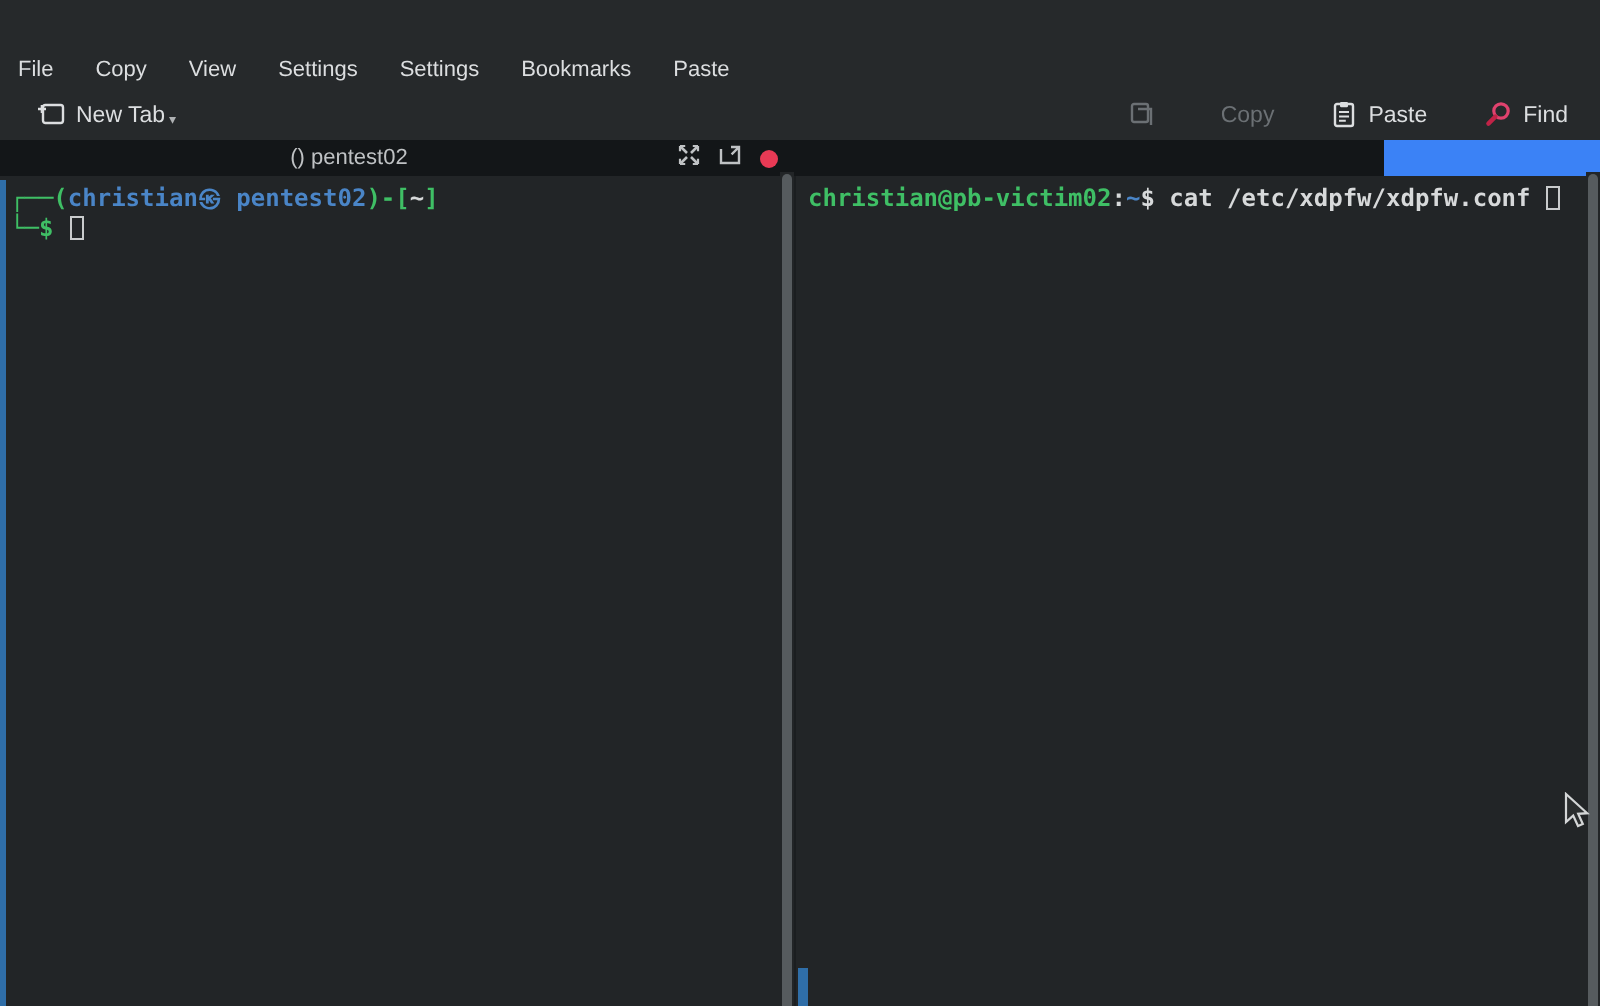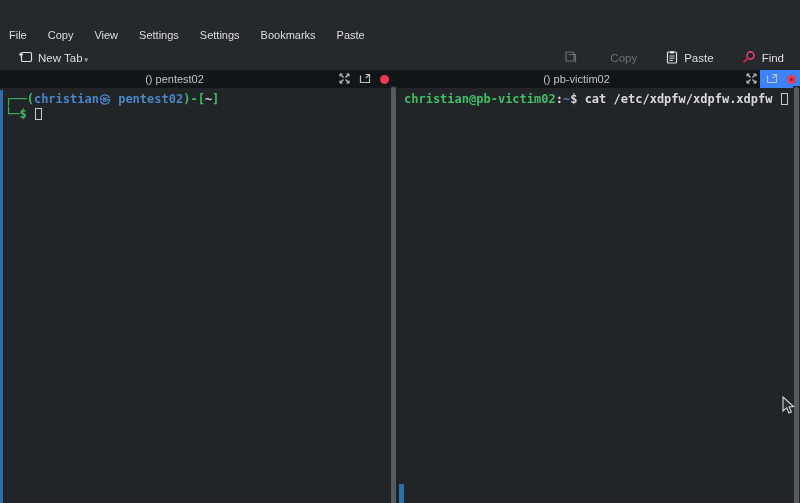--- a/index.html
+++ b/index.html
@@ -18,21 +18,21 @@
     display:flex; align-items:center; background:#26292b; color:#dcdee0; font-size:11.5px; }
   .tbtn { display:flex; align-items:flex-end; gap:5px; padding:3px 6px; border-radius:3px; }
   .tbtn svg { display:block; }
   .tb-left { display:flex; align-items:center; gap:14px; padding-left:12px; }
   .tb-right { margin-left:auto; display:flex; align-items:center; gap:16px; padding-right:10px; }
   .disabled { color:#6b7074;gap:32px; }
   .mini-caret { font-size:7px; color:#aeb1b3; align-self:flex-end; margin-left:-3px; }
   .chev { font-size:8px; color:#aeb1b3; margin-left:2px; }
 
   
-  .paneheaders { position:absolute; left:0; top:44px; width:760px; height:18px; background:#131618; }
+  .paneheaders { position:absolute; left:0; top:44px; width:692px; height:18px; background:#131618; }
   .phead { position:absolute; top:0; height:18px; display:flex; align-items:center; }
   .phead .ptitle { position:absolute; left:0; right:44px; text-align:center;
      color:#bfc2c4; font-size:11px; white-space:nowrap; }
   .phead .picons { position:absolute; right:4px; top:0; height:18px; display:flex; align-items:center; gap:9px; }
   .phead-left  { left:0; width:393px; }
   .phead-right { left:397px; width:403px; }
   .closedot { width:9px; height:9px; border-radius:50%; background:#e93a55; position:relative; }
   .closedot.inner:after { content:""; position:absolute; left:3px; top:3px; width:3px; height:3px;
      border-radius:50%; background:#7c2230; }
 
@@ -138,47 +138,29 @@
         </span>
         <span>
           <svg width="12" height="11" viewBox="0 0 12 11">
             <path d="M1.5 2.5v7h9v-4" fill="none" stroke="#bfc2c4" stroke-width="1.2"></path>
             <path d="M6.5 1.5h4v4M10.5 1.5L6.8 5.2" fill="none" stroke="#bfc2c4" stroke-width="1.2"></path>
           </svg>
         </span>
         <span class="closedot"></span>
       </span>
     </div>
-    <div class="phead phead-right">
-      <span class="ptitle">() pb-victim02</span>
-      <span class="picons">
-        <span>
-          <svg width="11" height="11" viewBox="0 0 11 11">
-            <path d="M1 1l3.5 3.5M10 1L6.5 4.5M1 10l3.5-3.5M10 10L6.5 6.5" stroke="#bfc2c4" stroke-width="1.3" fill="none"></path>
-            <path d="M1 1h2.6M1 1v2.6M10 1h-2.6M10 1v2.6M1 10h2.6M1 10v-2.6M10 10h-2.6M10 10v-2.6" stroke="#bfc2c4" stroke-width="1.1"></path>
-          </svg>
-        </span>
-        <span>
-          <svg width="12" height="11" viewBox="0 0 12 11">
-            <path d="M1.5 2.5v7h9v-4" fill="none" stroke="#bfc2c4" stroke-width="1.2"></path>
-            <path d="M6.5 1.5h4v4M10.5 1.5L6.8 5.2" fill="none" stroke="#bfc2c4" stroke-width="1.2"></path>
-          </svg>
-        </span>
-        <span class="closedot inner"></span>
-      </span>
-    </div>
   </div>
 
   <div class="term term-left">
     <div class="row"><span style="color: rgb(63, 191, 101);">┌──(</span><span style="color: rgb(74, 133, 199); text-align: center;">christian㉿ pentest02</span><span style="color: rgb(63, 191, 101);">)-[</span><span style="color: rgb(215, 217, 218);">~</span><span style="color: rgb(63, 191, 101);">]</span></div>
     <div class="row"><span><span style="color: rgb(63, 191, 101);">└─$ </span></span><span class="cursor-hollow"></span></div>
   </div>
 
   <div class="term term-right">
-    <div class="row"><span><span style="color: rgb(63, 191, 101); text-align: center;">christian@pb-victim02</span><span style="color: rgb(215, 217, 218);">:</span><span style="color: rgb(74, 133, 199);">~</span><span style="color: rgb(215, 217, 218);">$ </span><span style="color: rgb(215, 217, 218);">cat /etc/xdpfw/xdpfw.xdpfw </span></span><span class="cursor-hollow"></span></div>
+    <div class="row"><span><span style="color: rgb(63, 191, 101); text-align: center;">christian@pb-victim02</span><span style="color: rgb(215, 217, 218);">:</span><span style="color: rgb(74, 133, 199);">~</span><span style="color: rgb(215, 217, 218);">$ </span><span style="color: rgb(215, 217, 218);">cat /etc/xdpfw/xdpfw.conf </span></span><span class="cursor-hollow"></span></div>
   </div>
 
   <div class="divgap"></div>
 
   <div class="vscroll scroll-leftpane">
       <div class="thumb"></div>
     </div>
   <div class="vscroll scroll-rightpane">
       <div class="thumb"></div>
     </div>

